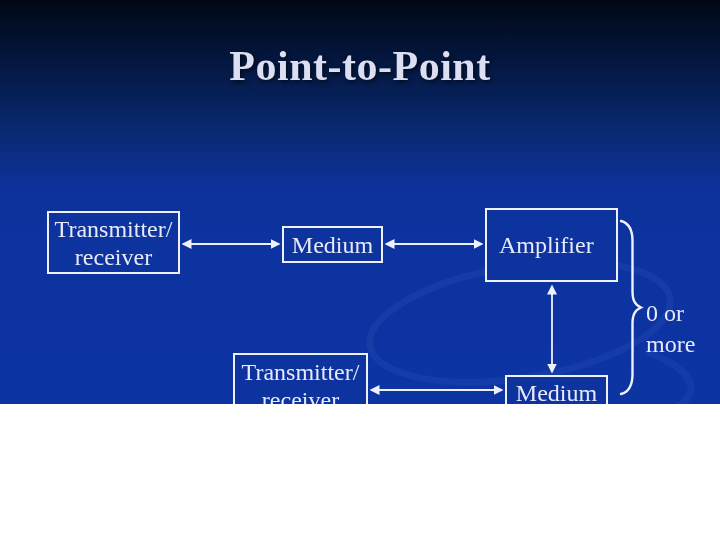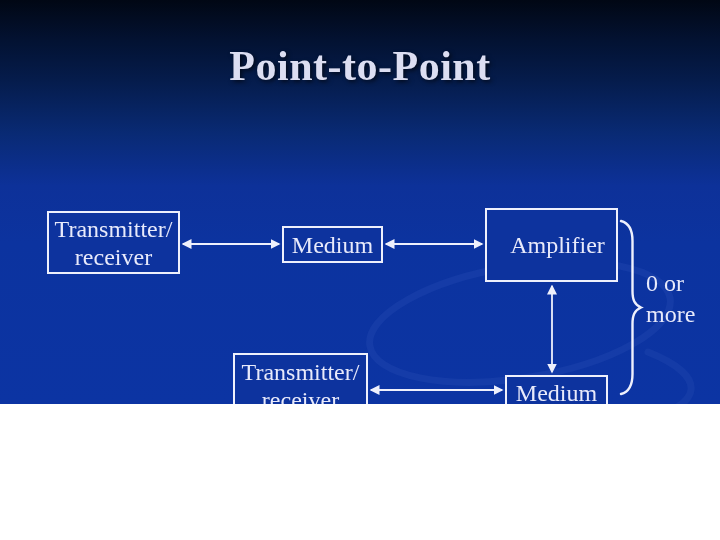--- a/index.html
+++ b/index.html
@@ -20,29 +20,29 @@
     color: #dcdef2; letter-spacing: 0.5px; z-index: 3;
     text-shadow: 2px 2px 4px rgba(0,0,0,0.6);
   }
   .node {
     position: absolute; box-sizing: border-box;
     border: 2px solid #eef0fc; background: #0d339e; color: #e8eafb;
     font-size: 24px; line-height: 28px; z-index: 2;
     display: flex; flex-direction: column; justify-content: center;
   }
   .node.center { align-items: center; text-align: center; }
-  .node.leftalign { align-items: center; text-align: left; padding-left: 12px; }
+  .node.leftalign { align-items: flex-start; text-align: left; padding-left: 12px; }
   #node-tx1 { left: 47px;  top: 211px; width: 133px; height: 63px; }
   #node-med1 { left: 282px; top: 226px; width: 101px; height: 37px; }
   #node-amp { left: 485px; top: 208px; width: 133px; height: 74px; }
   #node-tx2 { left: 233px; top: 353px; width: 135px; height: 66px; }
   #node-med2 { left: 505px; top: 375px; width: 103px; height: 35px; }
   .arrows { position: absolute; left: 0; top: 0; z-index: 3; }
   .brace-label {
-    position: absolute; left: 646px; top: 268px; z-index: 3;
+    position: absolute; left: 646px; top: 298px; z-index: 3;
     color: #e8eafb; font-size: 24px; line-height: 31px;
   }
 </style>
 </head>
 <body>
 
 <div class="slide">
 
   <svg class="decor" width="720" height="540" viewBox="0 0 720 540">
     <ellipse cx="520" cy="322" rx="152" ry="56" transform="rotate(-9 520 322)" fill="none" stroke="#1e44ae" stroke-width="7" opacity="0.5"></ellipse>

